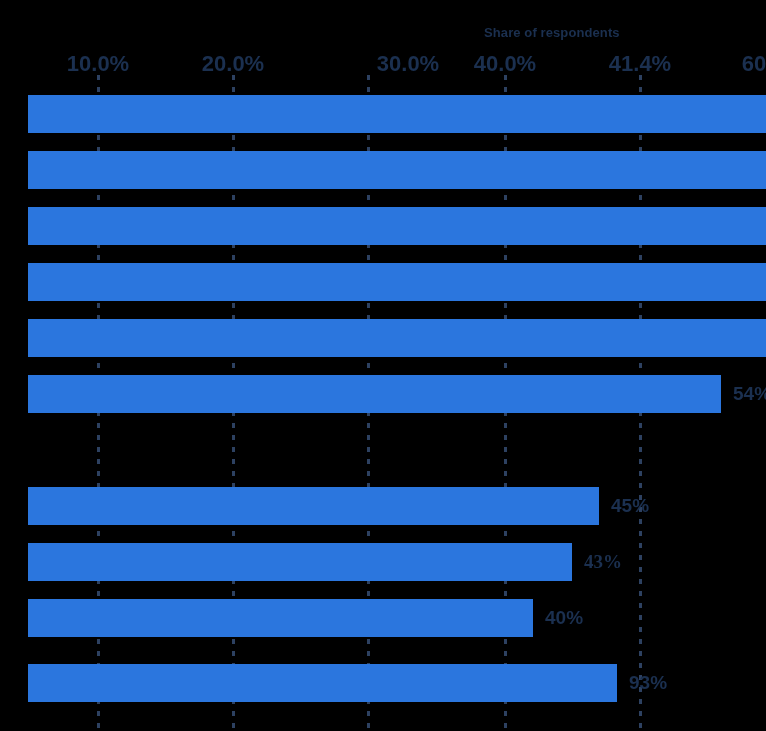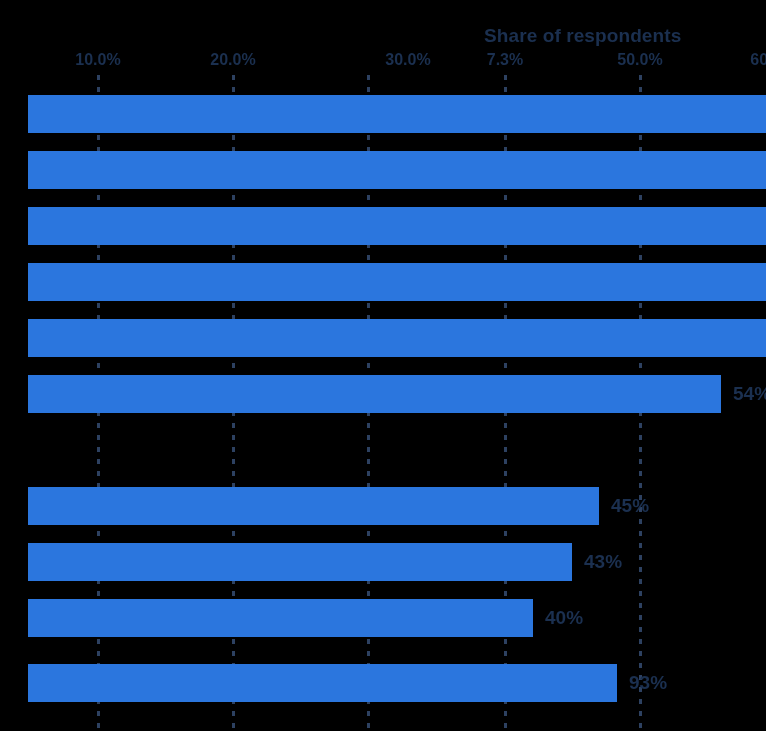--- a/index.html
+++ b/index.html
@@ -20,31 +20,31 @@
     width: 766px;
     height: 731px;
     background: #000000;
     overflow: hidden;
   }
   
   .axis-title {
     position: absolute;
     left: 484px;
     top: 25px;
-    font-size: 19px;
+    font-size: 13px;
     font-weight: 600;
     color: #1b3050;
     letter-spacing: 0.1px;
     white-space: nowrap;
   }
   
   .tick-label {
     position: absolute;
     top: 51px;
-    font-size: 16px;
+    font-size: 22px;
     font-weight: 700;
     color: #1b3050;
     white-space: nowrap;
     transform: translateX(-50%);
   }
   
   .gridline {
     position: absolute;
     top: 75px;
     width: 3px;
@@ -96,22 +96,22 @@
 <body>
 
 <div id="chart-root">
 
   <div class="axis-title">Share of respondents</div>
 
   <div id="ticks">
       <div class="tick-label" style="left: 98px;">10.0%</div>
       <div class="tick-label" style="left: 233px;">20.0%</div>
       <div class="tick-label" style="left: 368px; margin-left: 40px;">30.0%</div>
-      <div class="tick-label" style="left: 505px;">7.3%</div>
-      <div class="tick-label" style="left: 640px;">50.0%</div>
+      <div class="tick-label" style="left: 505px;">40.0%</div>
+      <div class="tick-label" style="left: 640px;">41.4%</div>
       <div class="tick-label" style="left: 773px;">60.0%</div>
     </div>
   <div id="grid">
       <div class="gridline" style="left: 98px;"></div>
       <div class="gridline" style="left: 233px;"></div>
       <div class="gridline" style="left: 368px;"></div>
       <div class="gridline" style="left: 505px;"></div>
       <div class="gridline" style="left: 640px;"></div>
     </div>
   <div id="plot">
@@ -133,21 +133,21 @@
       <div class="bar-row" style="top: 375px; height: 38px;">
         <div class="bar" style="width: 693px; background: rgb(43, 118, 222);"></div>
         <div class="bar-value" style="left: 705px;">54%</div>
       </div>
       <div class="bar-row" style="top: 487px; height: 38px;">
         <div class="bar" style="width: 571px; background: rgb(43, 118, 222);"></div>
         <div class="bar-value" style="left: 583px;">45%</div>
       </div>
       <div class="bar-row" style="top: 543px; height: 38px;">
         <div class="bar" style="width: 544px; background: rgb(43, 118, 222);"></div>
-        <div class="bar-value" style="left: 556px;">43%</div>
+        <div class="bar-value" style="left: 556px; font-family: Liberation Serif, serif;">43%</div>
       </div>
       <div class="bar-row" style="top: 599px; height: 34px;">
         <div class="bar" style="width: 505px; background: rgb(43, 118, 222);"></div>
         <div class="bar-value" style="left: 517px;">40%</div>
       </div>
       <div class="bar-row" style="top: 664px; height: 38px;">
         <div class="bar" style="width: 589px; background: rgb(43, 118, 222);"></div>
         <div class="bar-value" style="left: 601px;">93%</div>
       </div>
     </div>

